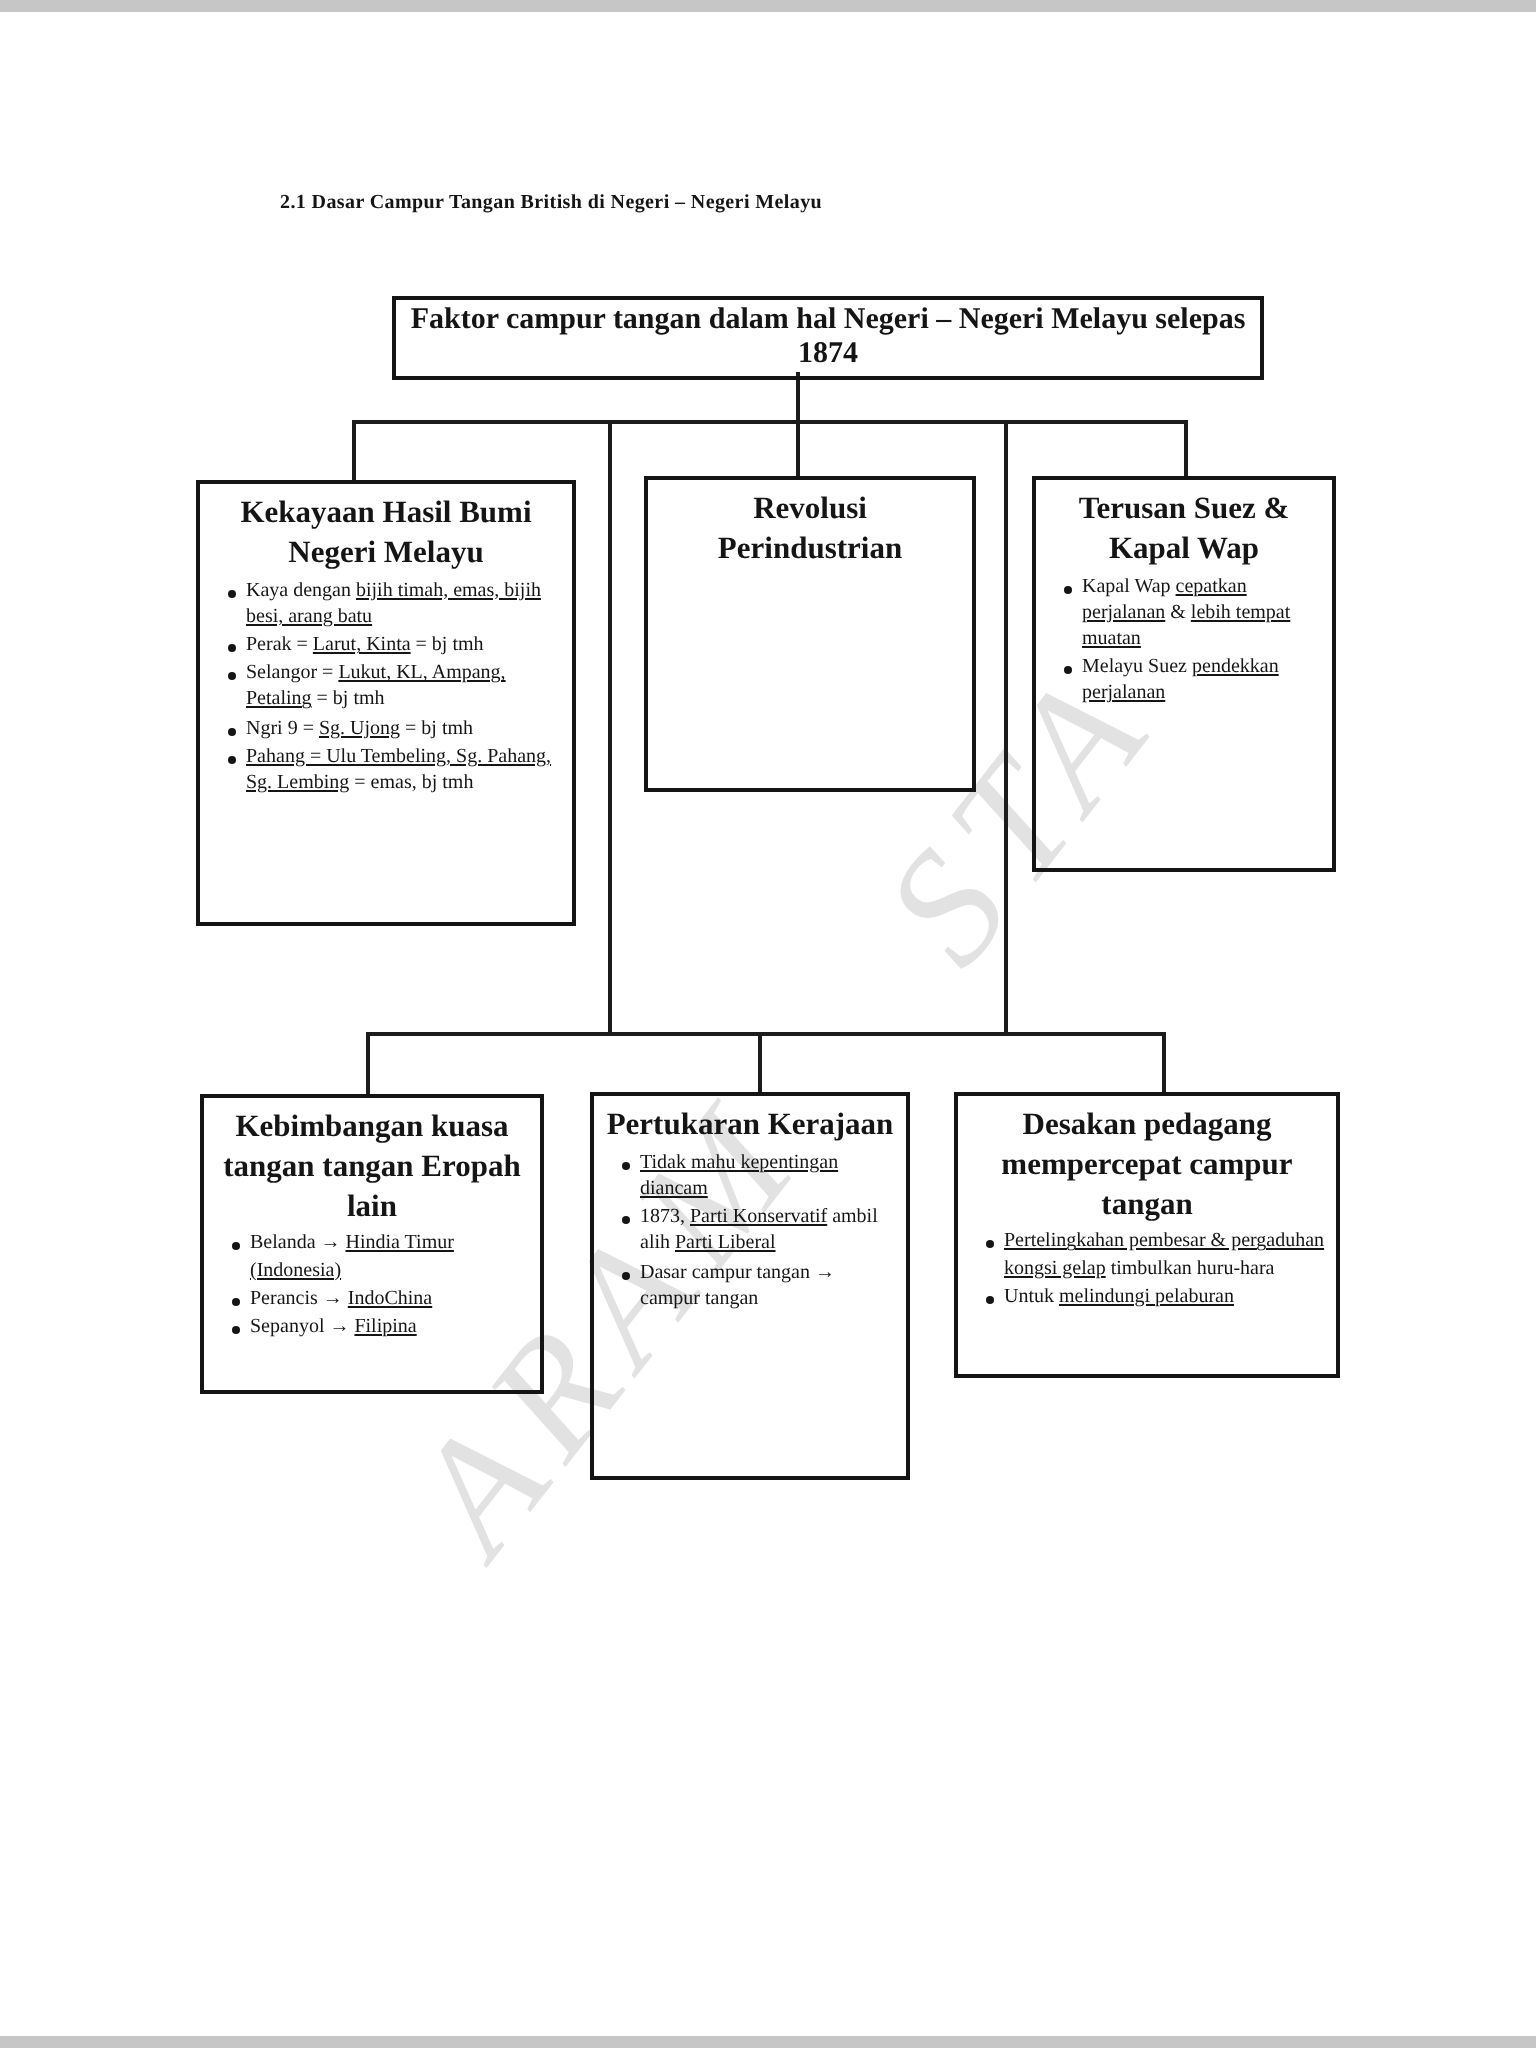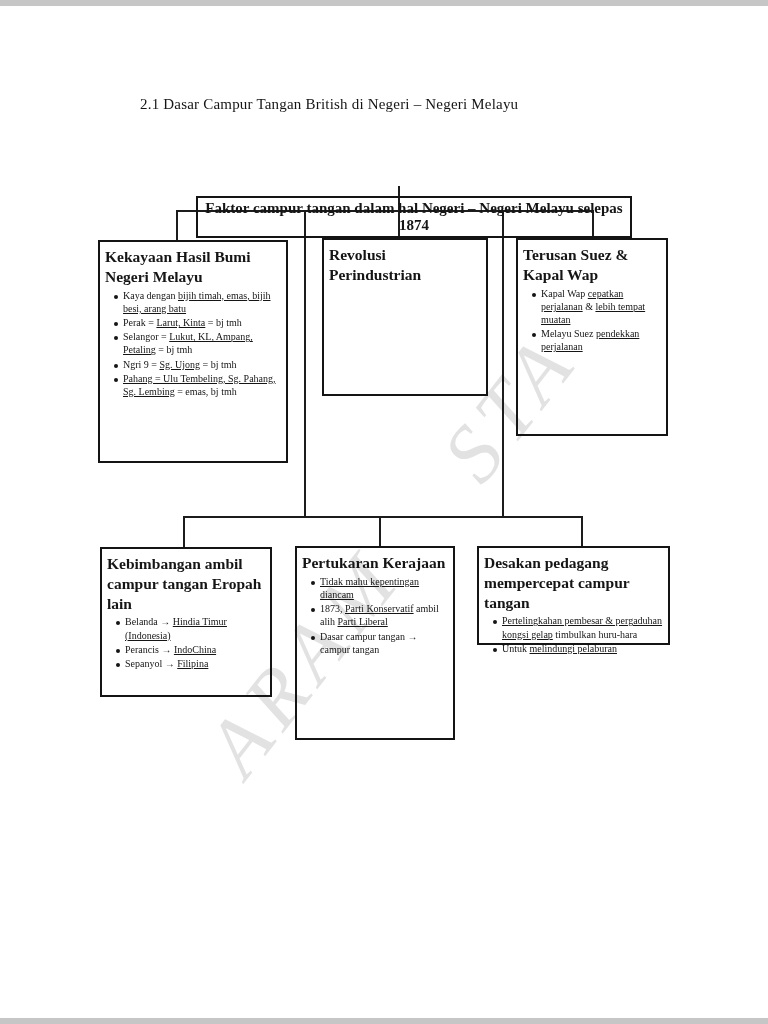--- a/index.html
+++ b/index.html
@@ -12,36 +12,36 @@
   .edge.top{top:0;}
   .edge.bottom{bottom:0;}
   .watermark{
     position:absolute;z-index:0;color:#e2e2e2;font-size:82px;font-style:italic;
     letter-spacing:10px;transform:rotate(-52deg);user-select:none;white-space:nowrap;
   }
   .wm1{left:430px;top:360px;}
   .wm2{left:175px;top:615px;}
   .doc-title{
     position:absolute;left:140px;top:96px;z-index:2;margin:0;
-    font-size:15px;font-weight:400;letter-spacing:.2px;
+    font-size:10px;font-weight:700;letter-spacing:.2px;
   }
   .rootbox{
     position:absolute;left:196px;top:148px;width:432px;height:38px;z-index:2;
     border:2px solid #141414;display:flex;align-items:center;justify-content:center;
-    text-align:center;font-size:15px;font-weight:600;background:transparent;margin-top:48px;
+    text-align:center;font-size:15px;font-weight:600;background:transparent;
   }
   .vline,.hline{position:absolute;background:#1c1c1c;z-index:1;}
   .vline{width:2px;}
   .hline{height:2px;}
   .nodebox{
     position:absolute;z-index:2;border:2px solid #141414;background:transparent;
     padding:4px 5px 4px 5px;box-sizing:border-box;
   }
   .box-title{
-    text-align:left;font-size:15.5px;font-weight:600;line-height:1.28;margin:1px 0 2px 0;
+    text-align:center;font-size:15.5px;font-weight:600;line-height:1.28;margin:1px 0 2px 0;
   }
   .box-body{list-style:none;margin:0;padding:0 0 0 9px;font-size:10px;line-height:1.32;}
   .box-body li{position:relative;padding-left:9px;margin:0 0 1px 0;}
   .box-body li::before{
     content:"";position:absolute;left:0;top:6px;width:4px;height:4px;border-radius:50%;
     background:#151515;
   }
   .u{text-decoration:underline;text-underline-offset:1px;}
 </style>
 </head>
@@ -90,38 +90,38 @@
 
   <div class="nodebox" style="left:516px;top:238px;width:152px;height:198px">
     <div class="box-title">Terusan Suez &amp; Kapal Wap</div>
     <ul class="box-body">
         <li><span>Kapal Wap </span><span class="u">cepatkan perjalanan</span><span> &amp; </span><span class="u">lebih tempat muatan</span></li>
         <li><span>Melayu Suez </span><span class="u">pendekkan perjalanan</span></li>
       </ul>
   </div>
 
   <div class="nodebox" style="left:100px;top:547px;width:172px;height:150px">
-    <div class="box-title">Kebimbangan ambil campur tangan Eropah lain</div>
+    <div class="box-title">Kebimbangan kuasa tangan tangan Eropah lain</div>
     <ul class="box-body">
         <li><span>Belanda → </span><span class="u">Hindia Timur (Indonesia)</span></li>
         <li><span>Perancis → </span><span class="u">IndoChina</span></li>
         <li><span>Sepanyol → </span><span class="u">Filipina</span></li>
       </ul>
   </div>
 
   <div class="nodebox" style="left:295px;top:546px;width:160px;height:194px">
     <div class="box-title">Pertukaran Kerajaan</div>
     <ul class="box-body">
         <li><span class="u">Tidak mahu kepentingan diancam</span></li>
         <li><span>1873, </span><span class="u">Parti Konservatif</span><span> ambil alih </span><span class="u">Parti Liberal</span></li>
         <li><span>Dasar campur tangan → campur tangan</span></li>
       </ul>
   </div>
 
-  <div class="nodebox" style="left:477px;top:546px;width:193px;height:99px">
+  <div class="nodebox" style="left:477px;top:546px;width:193px;height:143px">
     <div class="box-title">Desakan pedagang mempercepat campur tangan</div>
     <ul class="box-body">
         <li><span class="u">Pertelingkahan pembesar &amp; pergaduhan kongsi gelap</span><span> timbulkan huru-hara</span></li>
         <li><span>Untuk </span><span class="u">melindungi pelaburan</span></li>
       </ul>
   </div>
 
 </div>
 
 </body></html>

